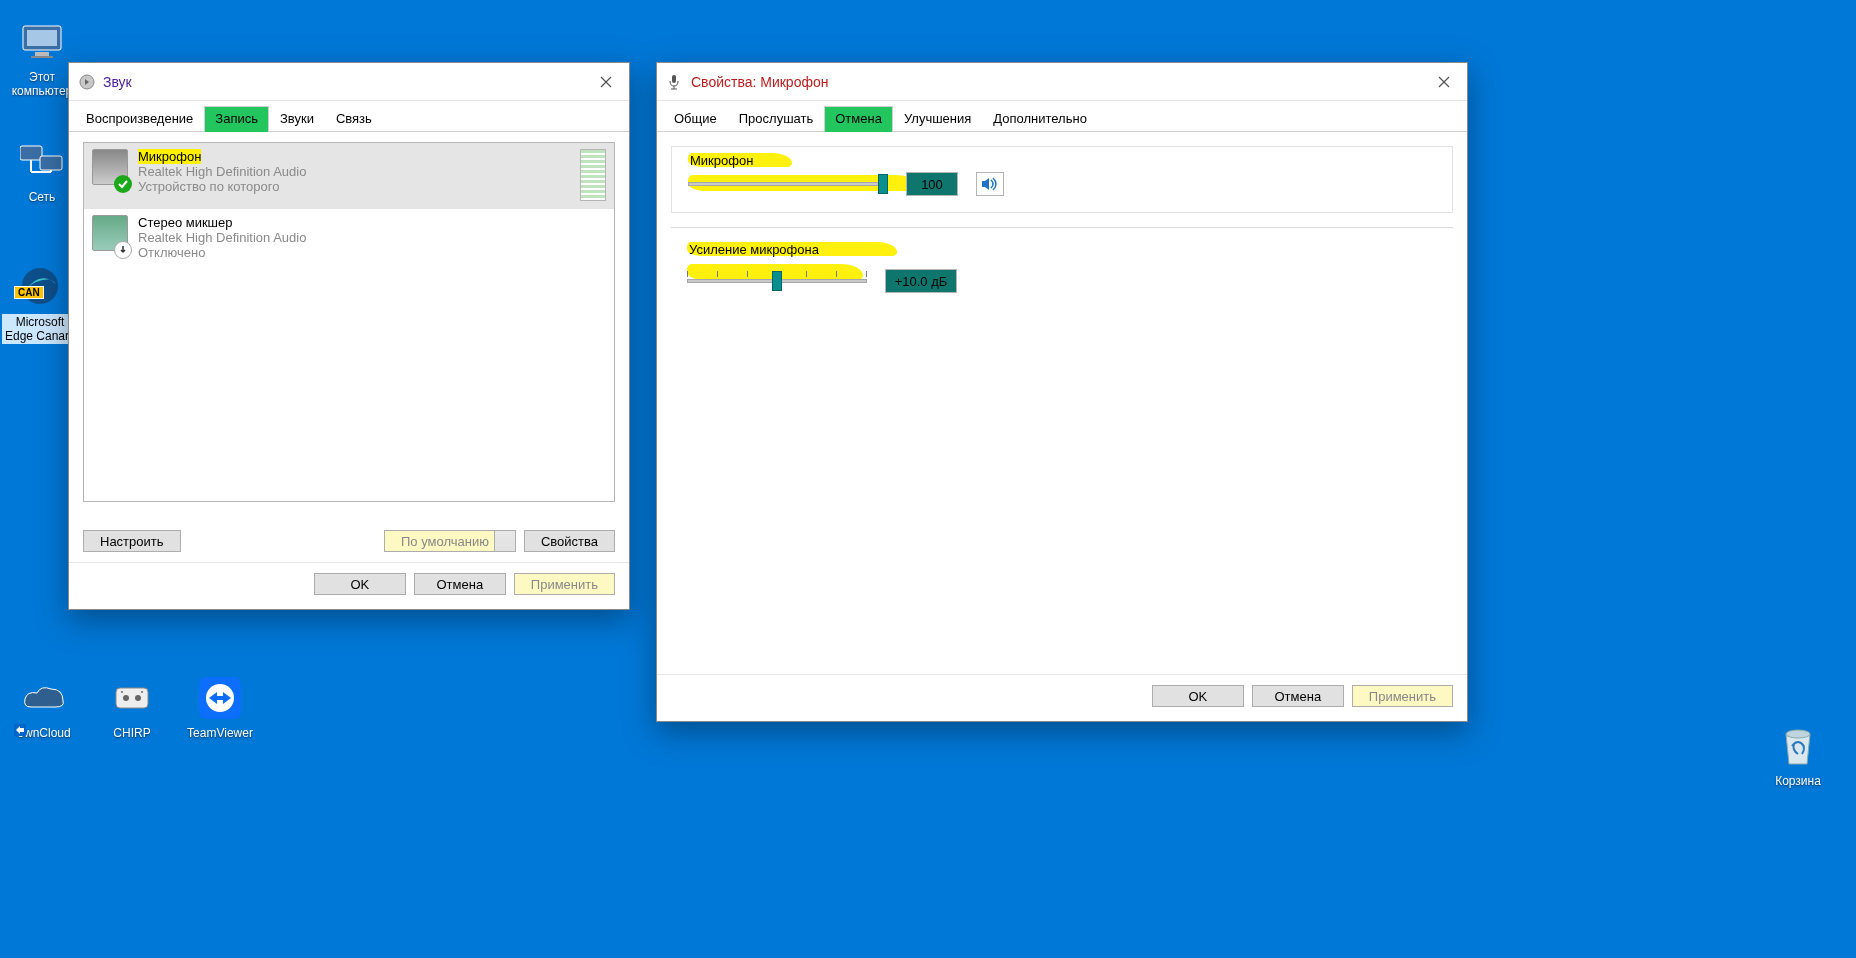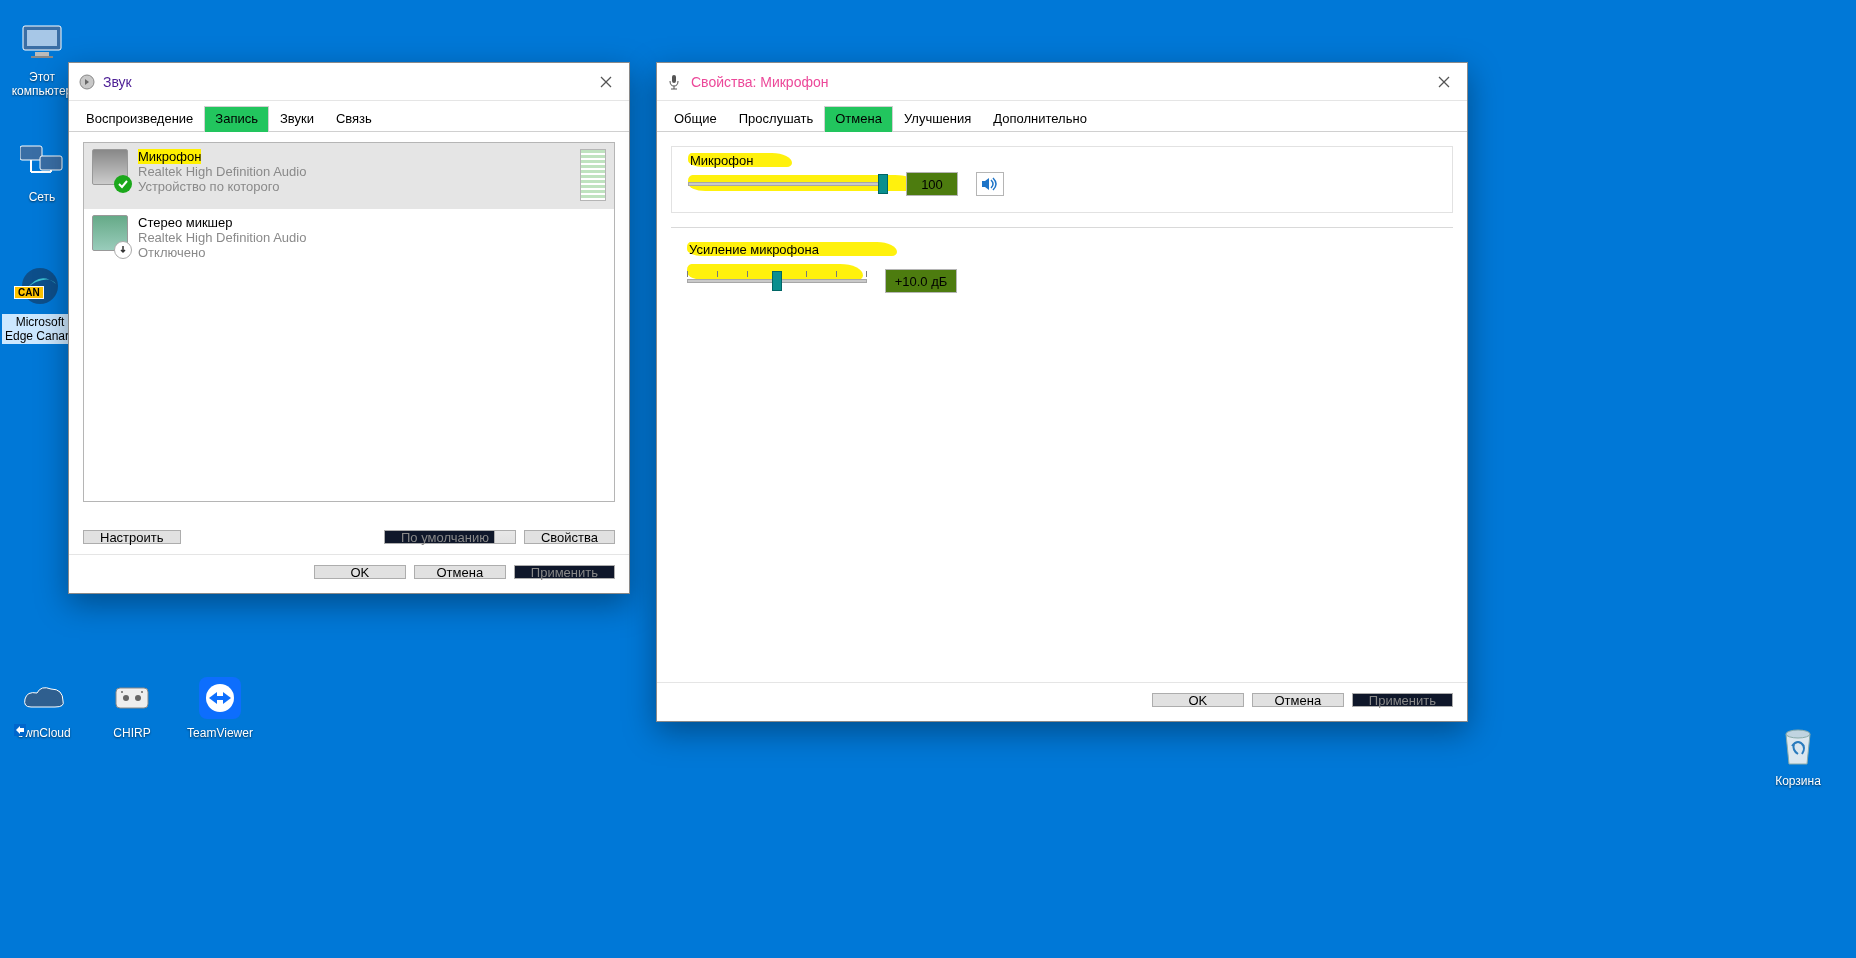--- a/index.html
+++ b/index.html
@@ -34,21 +34,21 @@
     box-shadow: 0 10px 30px rgba(0,0,0,.35);
   }
   .titlebar {
     height: 38px;
     display: flex; align-items: center;
     padding: 0 0 0 10px;
     border-bottom: 1px solid #e5e5e5;
   }
   .titlebar .ticon { width: 16px; height:16px; margin-right:8px; }
   .titlebar .ttext { color: #4c1d95; font-size: 14px; flex:1; }
-  .titlebar .ttext.strong { color:#ec4899; }
+  .titlebar .ttext.strong { color:#b91c1c; }
   .close-btn {
     width: 46px; height: 38px; display:flex; align-items:center; justify-content:center;
     color:#555; cursor:pointer;
   }
   .tabs {
     display:flex; padding: 4px 6px 0 6px; border-bottom:1px solid #d0d0d0;
   }
   .tab {
     padding: 4px 10px 6px 10px;
     border:1px solid transparent;
@@ -83,26 +83,26 @@
   .dev-ico .badge.ok { background:#1ba81b; color:#fff; border:none; }
   .dev-text .name { color:#000; }
   .dev-text .sub { color:#8a8a8a; }
   .meter {
     width:26px; height:52px; margin-left:auto;
     background: repeating-linear-gradient(to bottom, #bfe3bf 0 3px, #fff 3px 5px);
     border:1px solid #b5b5b5;
   }
   .btnrow { display:flex; gap:8px; padding: 14px 14px 10px 14px; }
   .btn {
-    height:14px; padding: 0 16px;
+    height:22px; padding: 0 16px;
     background:#e1e1e1; border:1px solid #adadad;
     cursor:pointer; display:flex; align-items:center; justify-content:center;
     min-width:86px;
   }
-  .btn.disabled { color:#888; background:#0f172a; cursor:default; }
+  .btn.disabled { color:#888; background:#fef9c3; cursor:default; }
   .btn.split { position:relative; padding-right:26px; }
   .btn.split::after {
     content:''; position:absolute; right:0; top:0; bottom:0; width:20px;
     border-left:1px solid #adadad;
     background: linear-gradient(#e8e8e8,#e1e1e1);
   }
   .btn.split .chev { position:absolute; right:4px; top:50%; transform:translateY(-50%); }
   .footer {
     display:flex; justify-content:flex-end; gap:8px;
     padding:10px 14px 14px 14px; border-top:1px solid #e5e5e5;
@@ -126,21 +126,21 @@
     display:flex; justify-content:space-between;
   }
   .slider .ticks span { width:1px; height:6px; background:#7a7a7a; }
   .slider .thumb {
     position:absolute; top:2px; width:10px; height:20px;
     background:#0a8f8f; border:1px solid #066; cursor:pointer;
   }
   .readout {
     border:1px solid #b5b5b5; height:24px; min-width:72px;
     display:flex; align-items:center; justify-content:center;
-    background:#4d7c0f; color:#000;
+    background:#0f766e; color:#000;
   }
   .spk-btn {
     width:28px; height:24px; border:1px solid #b5b5b5; background:#fff;
     display:flex; align-items:center; justify-content:center; cursor:pointer;
   }
   .divider { border-top:1px solid #d9d9d9; margin: 14px; }
   .bordered-area { border:1px solid #e2e2e2; margin: 4px 14px 0 14px; padding-bottom:16px; position:relative;}
   
   svg { display:block; }
 </style>

